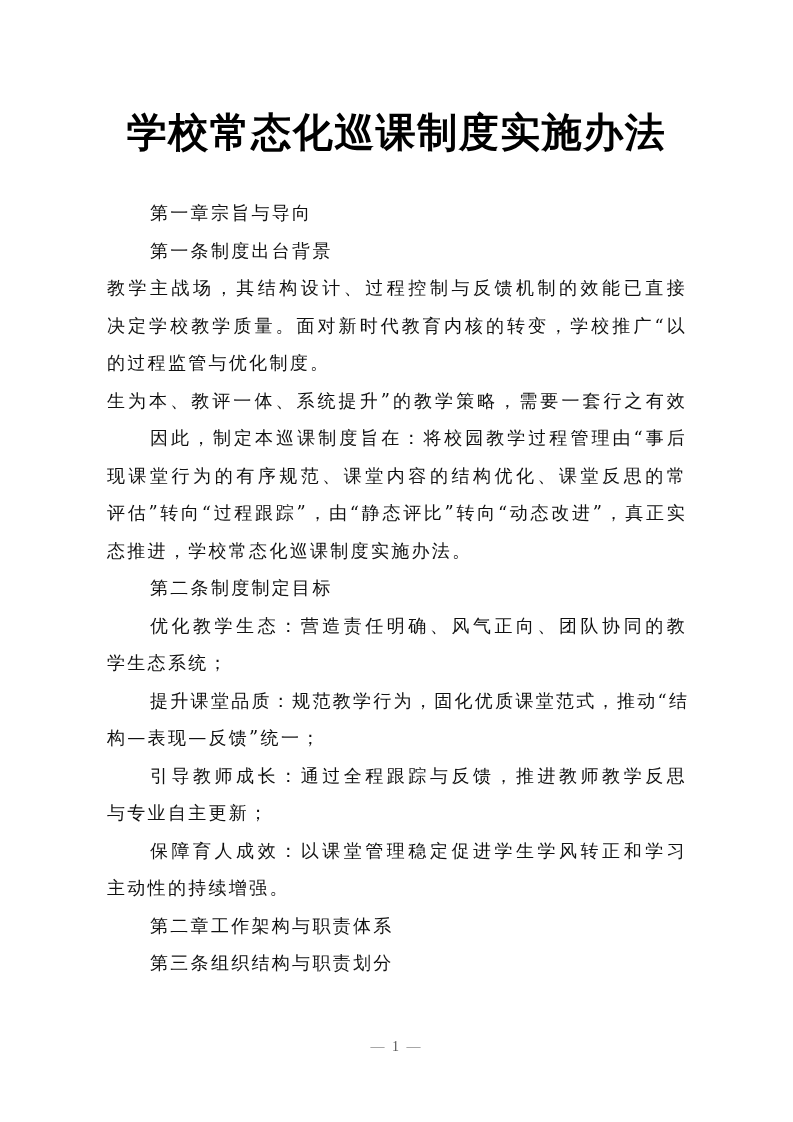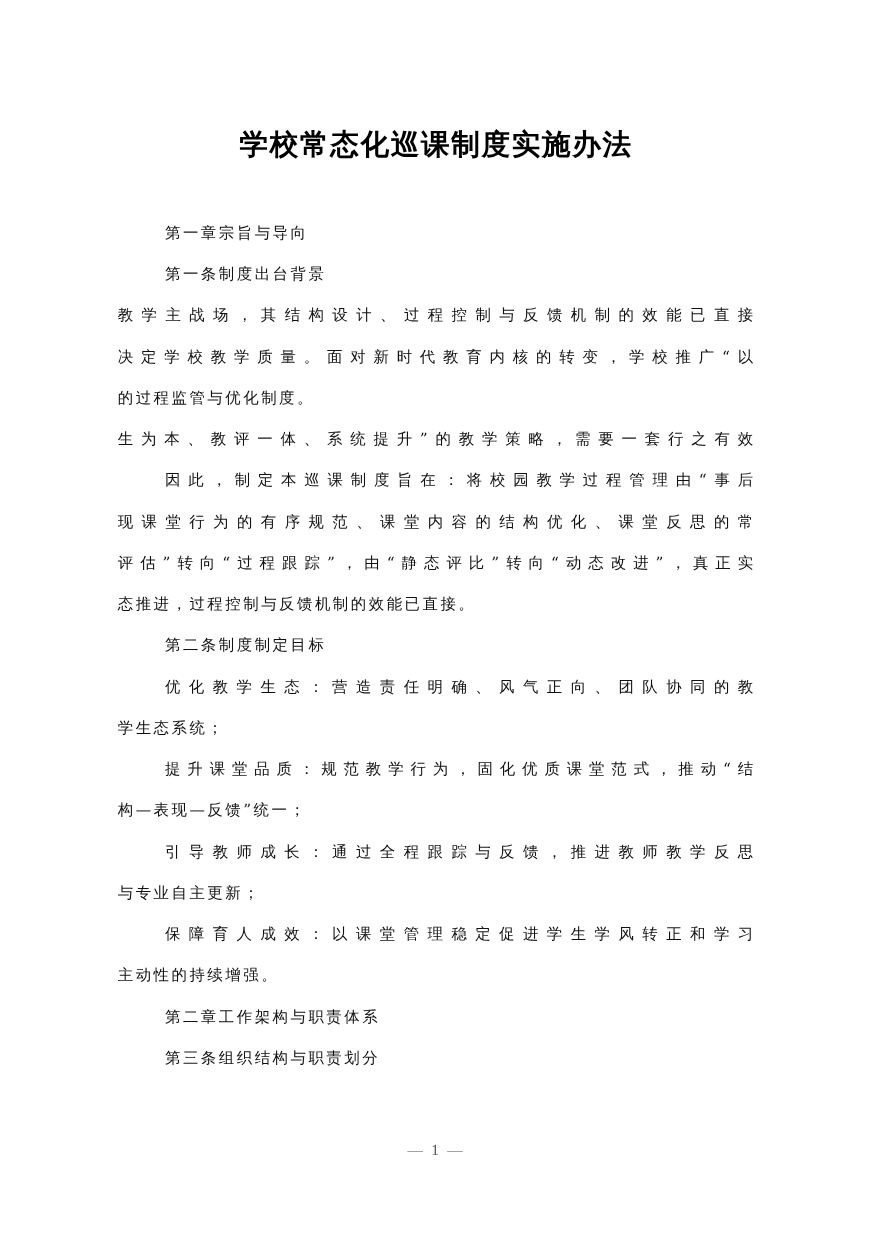--- a/index.html
+++ b/index.html
@@ -23,36 +23,36 @@
       background: #ffffff;
     }
     .title {
       position: absolute;
       left: 0;
       top: 112px;
       width: 793px;
       text-align: center;
       font-family: "DejaVu Sans", "Liberation Sans", sans-serif;
       font-weight: bold;
-      font-size: 26px;
+      font-size: 40px;
       line-height: 40px;
       letter-spacing: 1.5px;
       color: #000000;
       white-space: nowrap;
     }
     .body {
       position: absolute;
       left: 107px;
       top: 194px;
       width: 580px;
     }
     .line {
       height: 37.5px;
       line-height: 37.5px;
-      font-size: 14px;
+      font-size: 18px;
       letter-spacing: 2.3px;
       white-space: nowrap;
       overflow: visible;
       text-align: justify;
       text-align-last: justify;
     }
     .line.indent {
       padding-left: 43px;
     }
     .line.last {
@@ -84,21 +84,21 @@
   <div class="body" id="doc-body">
       <div class="line indent last">第一章宗旨与导向</div>
       <div class="line indent last">第一条制度出台背景</div>
       <div class="line">教学主战场，其结构设计、过程控制与反馈机制的效能已直接</div>
       <div class="line">决定学校教学质量。面对新时代教育内核的转变，学校推广“以</div>
       <div class="line last">的过程监管与优化制度。</div>
       <div class="line">生为本、教评一体、系统提升”的教学策略，需要一套行之有效</div>
       <div class="line indent">因此，制定本巡课制度旨在：将校园教学过程管理由“事后</div>
       <div class="line">现课堂行为的有序规范、课堂内容的结构优化、课堂反思的常</div>
       <div class="line">评估”转向“过程跟踪”，由“静态评比”转向“动态改进”，真正实</div>
-      <div class="line last">态推进，过程控制与反馈机制的效能已直接。</div>
+      <div class="line last">态推进，学校常态化巡课制度实施办法。</div>
       <div class="line indent last">第二条制度制定目标</div>
       <div class="line indent">优化教学生态：营造责任明确、风气正向、团队协同的教</div>
       <div class="line last">学生态系统；</div>
       <div class="line indent">提升课堂品质：规范教学行为，固化优质课堂范式，推动“结</div>
       <div class="line last">构—表现—反馈”统一；</div>
       <div class="line indent">引导教师成长：通过全程跟踪与反馈，推进教师教学反思</div>
       <div class="line last">与专业自主更新；</div>
       <div class="line indent">保障育人成效：以课堂管理稳定促进学生学风转正和学习</div>
       <div class="line last">主动性的持续增强。</div>
       <div class="line indent last">第二章工作架构与职责体系</div>

